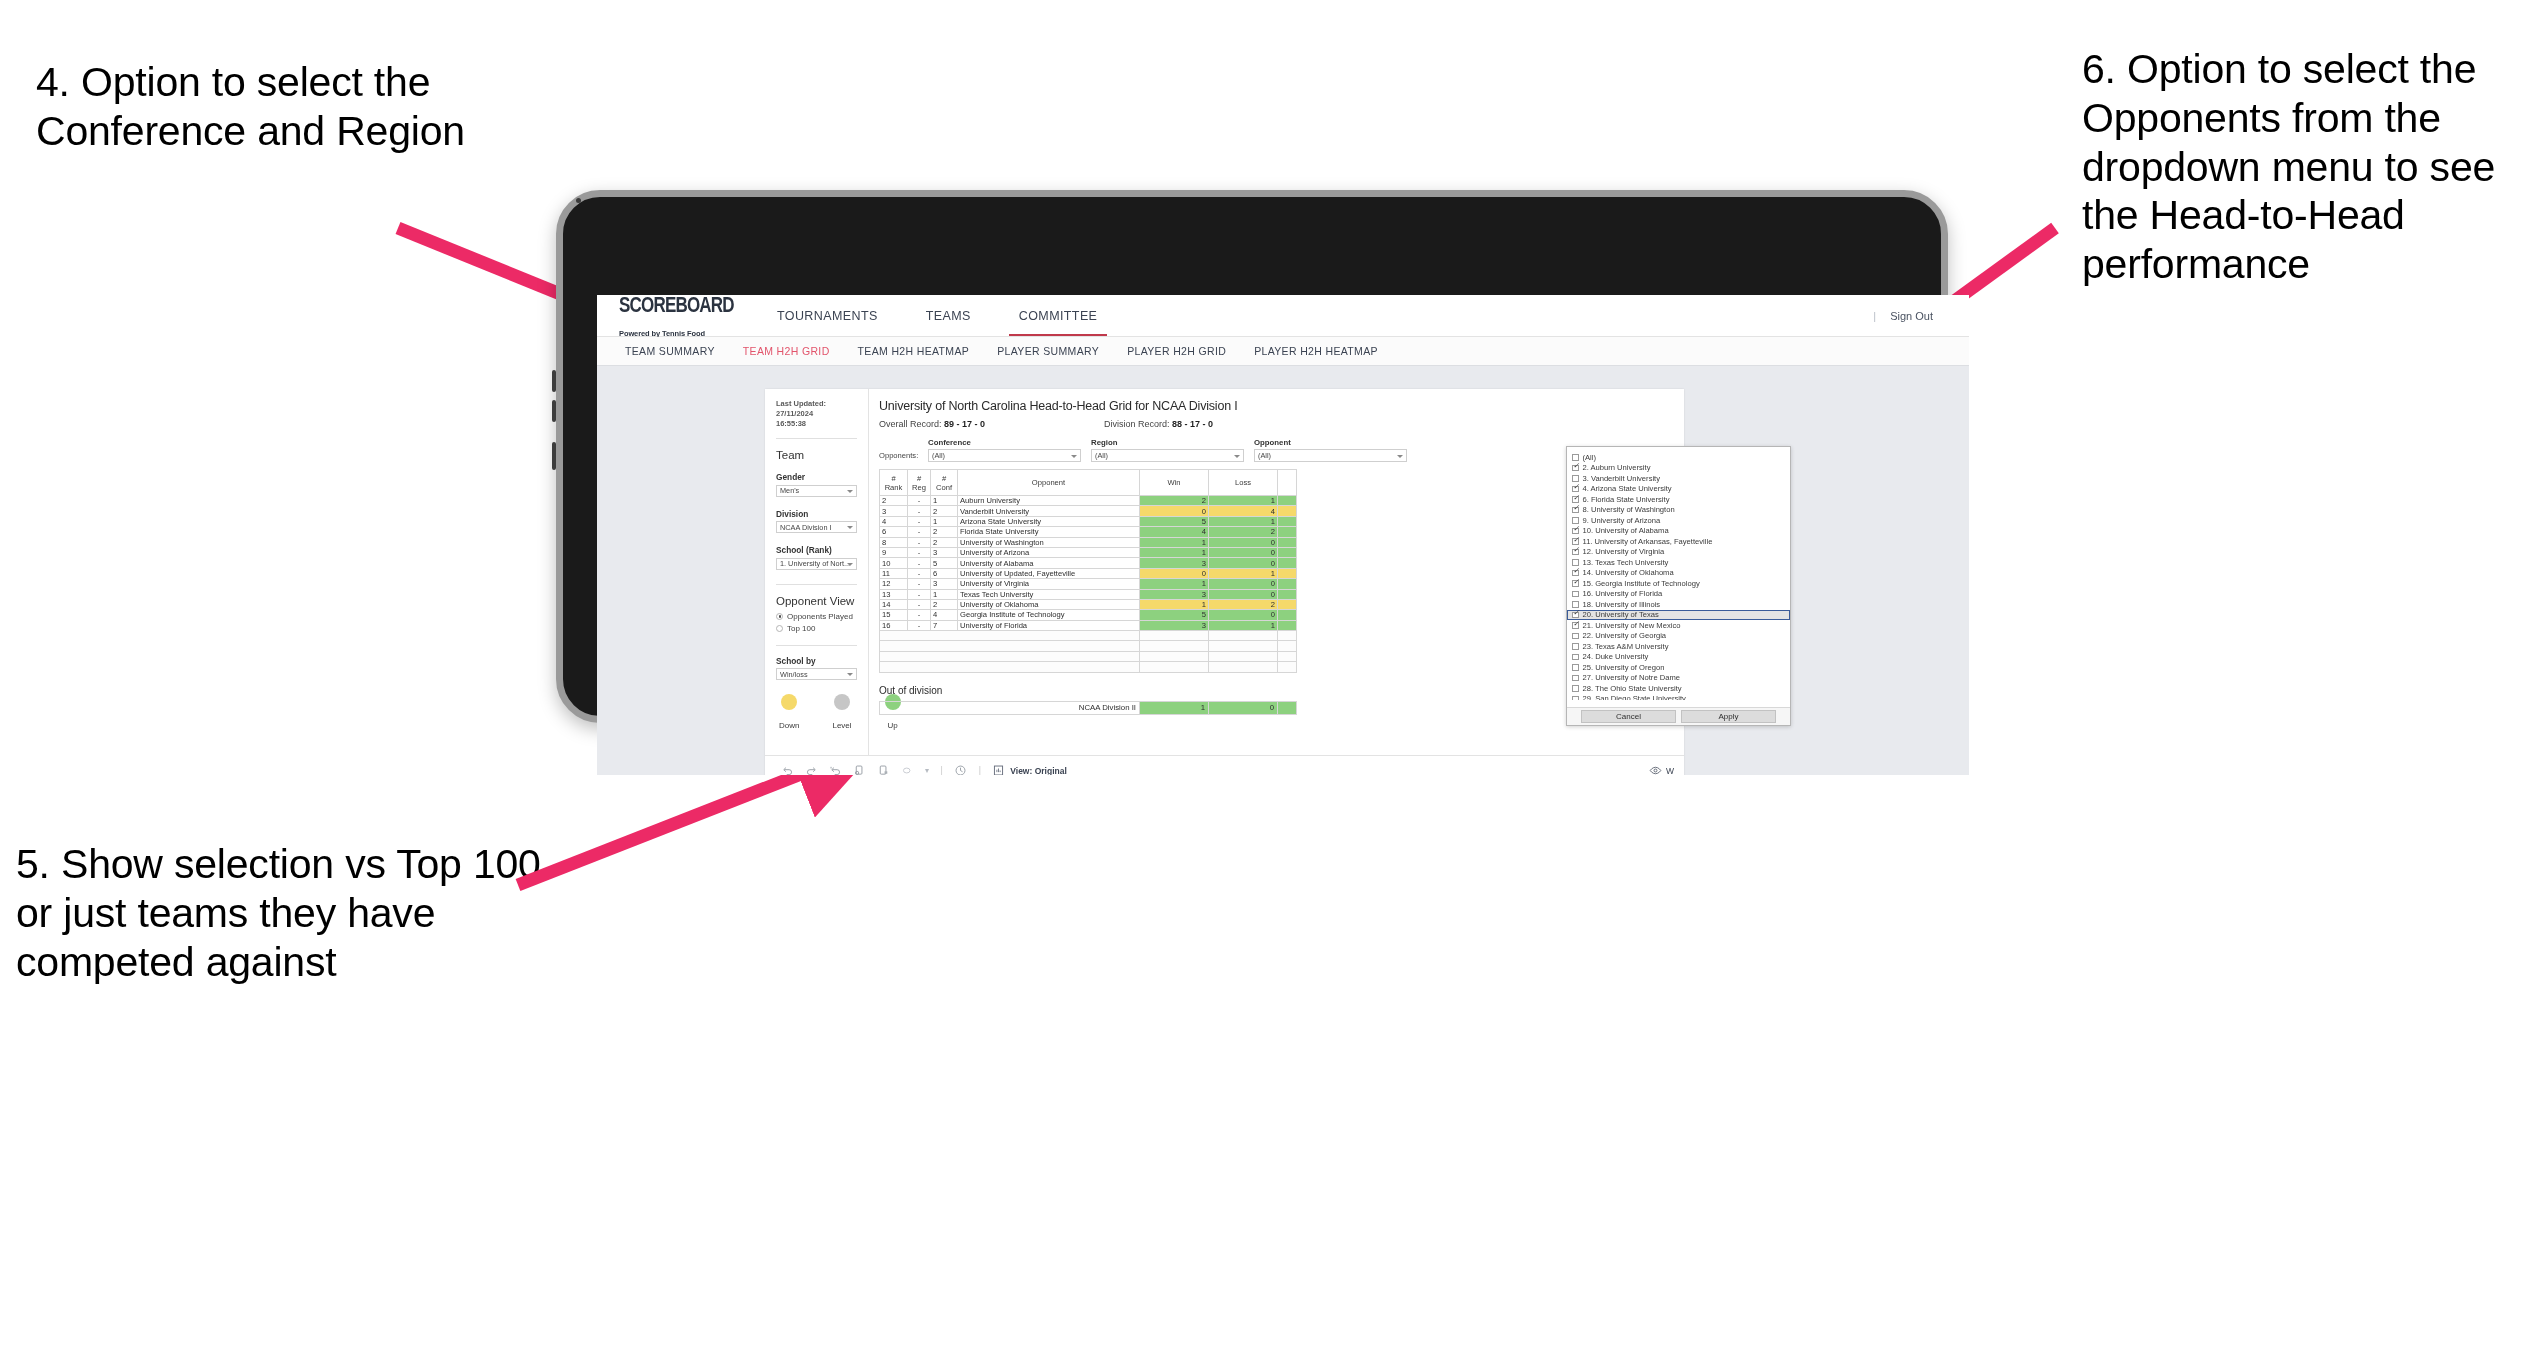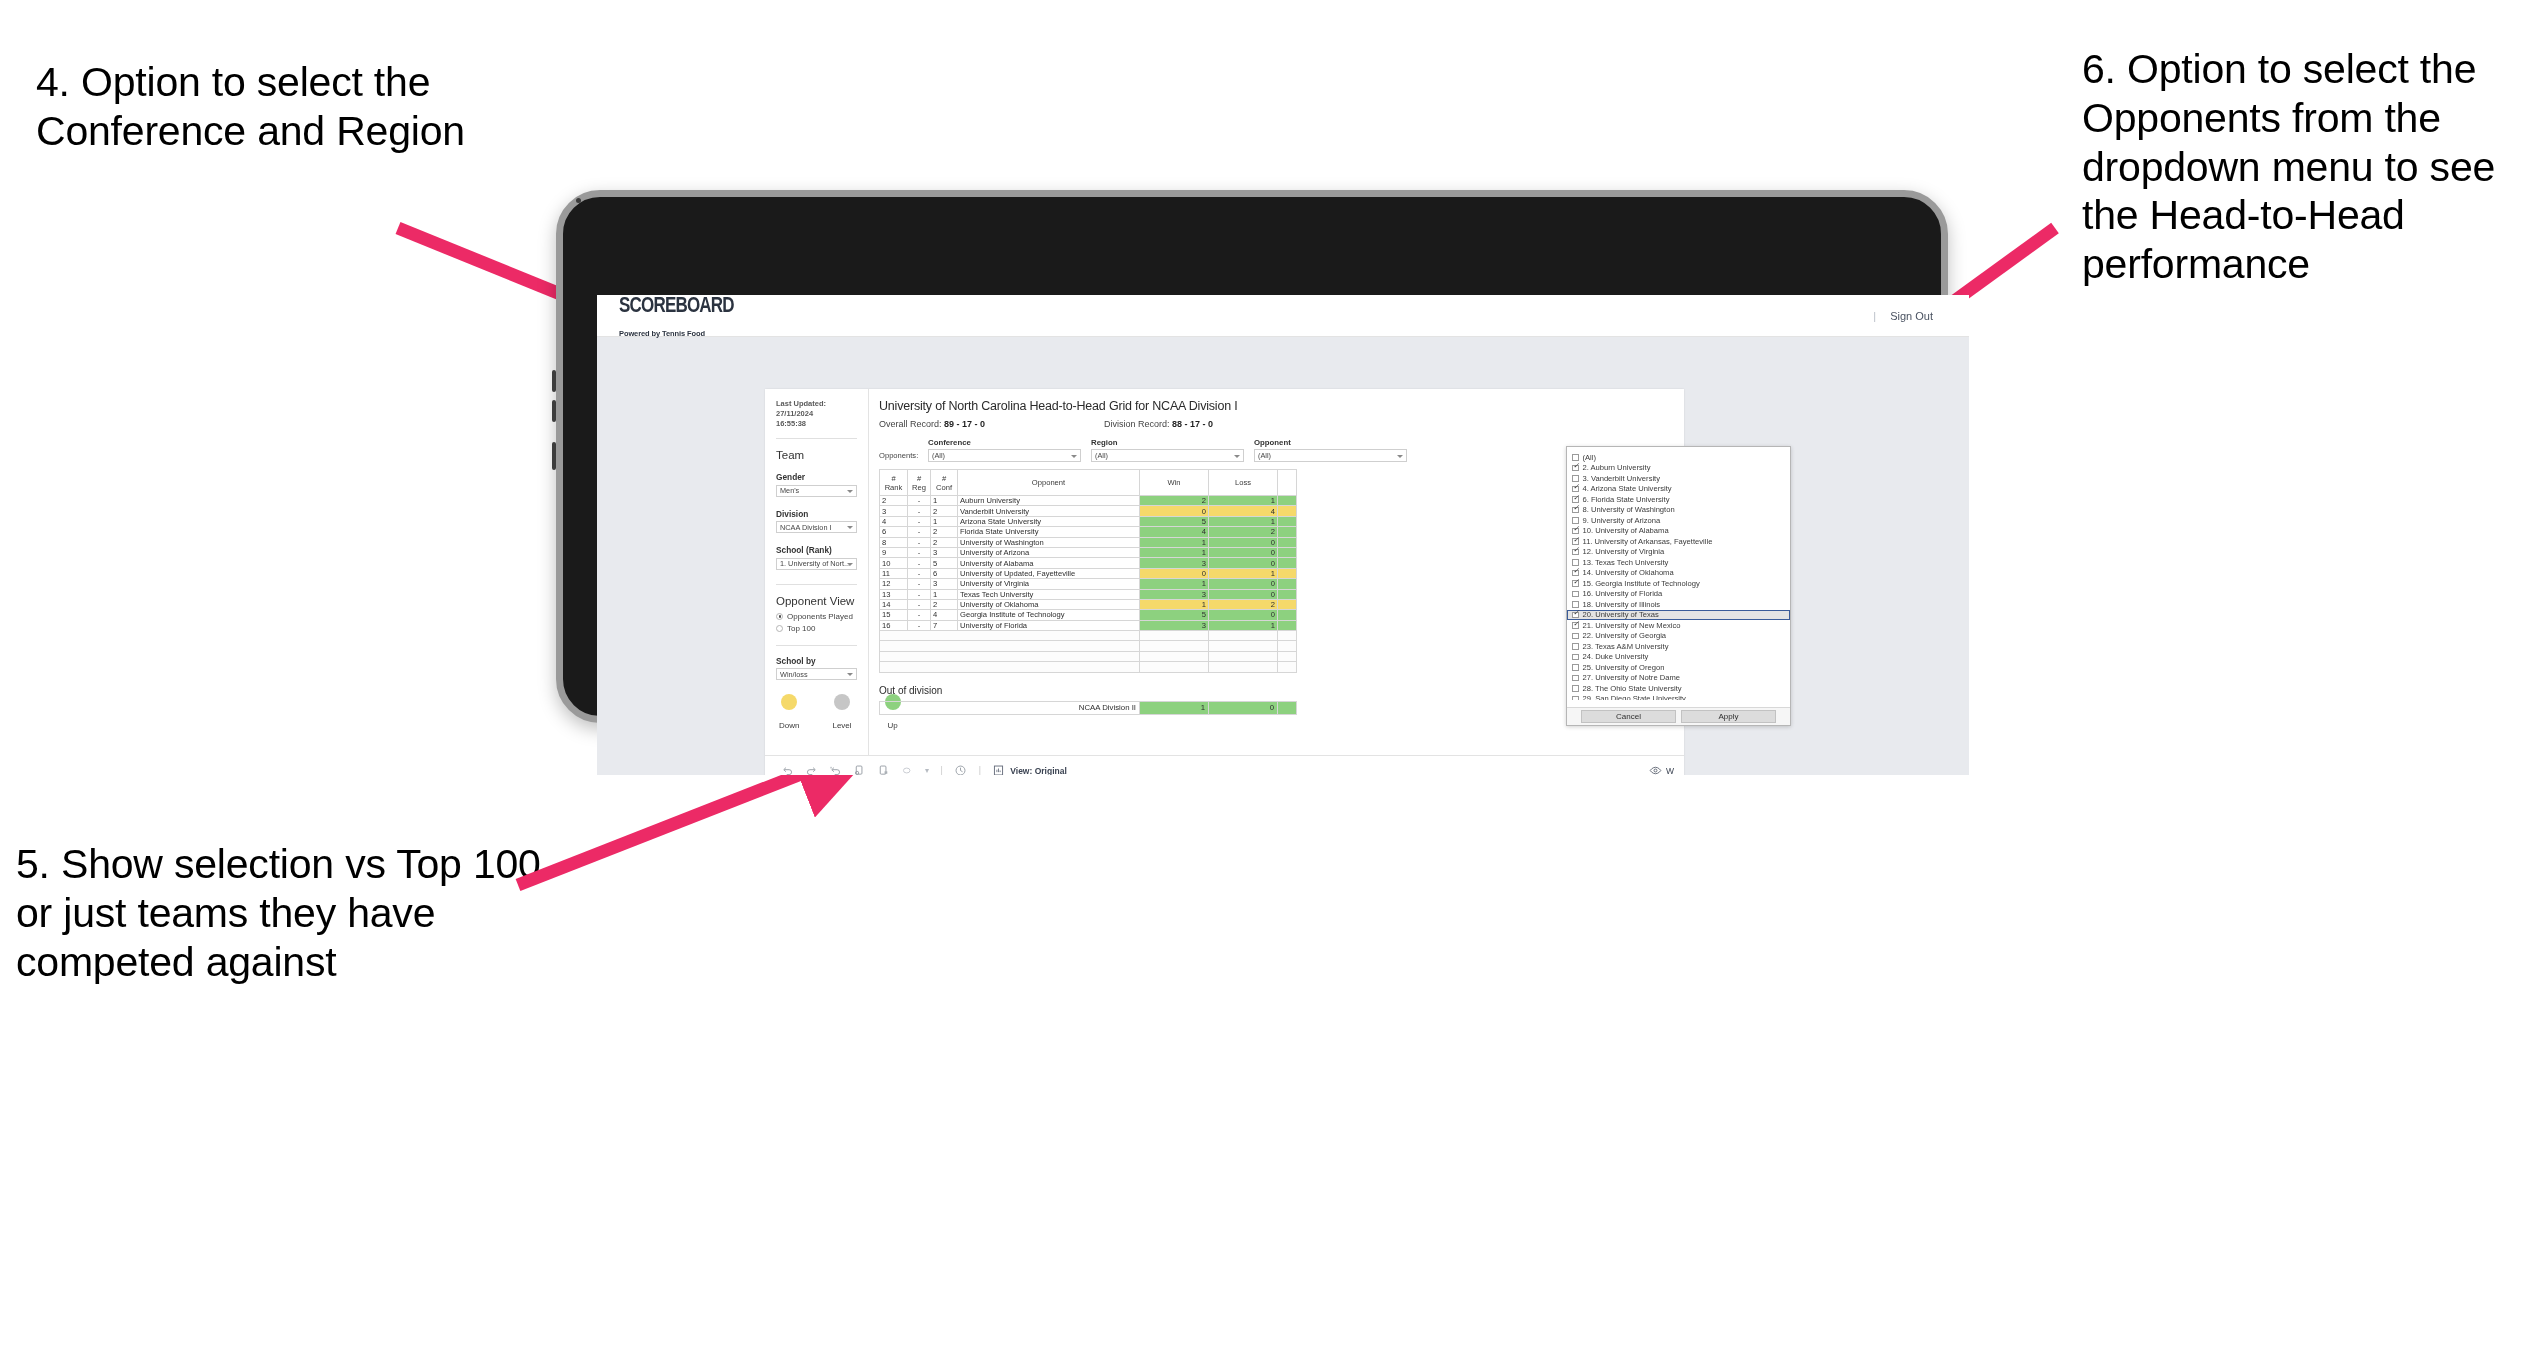--- a/index.html
+++ b/index.html
@@ -235,26 +235,39 @@
 <div class="side-btn" style="top:400px;height:22px"></div>
 <div class="side-btn" style="top:442px;height:28px"></div>
 
 <div id="screen">
 
   <div id="app-header">
     <div id="brand">
       <div id="brand-name">SCOREBOARD</div>
       <div id="brand-sub">Powered by Tennis Food</div>
     </div>
+    <nav class="nav-top">
+      <a href="#">TOURNAMENTS</a>
+      <a href="#">TEAMS</a>
+      <a href="#" class="active">COMMITTEE</a>
+    </nav>
     <div id="signout-wrap">
       <span class="sep">|</span>
       <a href="#" style="color:#4a5261;text-decoration:none">Sign Out</a>
     </div>
   </div>
 
+  <div id="subnav">
+    <a href="#">TEAM SUMMARY</a>
+    <a href="#" class="active">TEAM H2H GRID</a>
+    <a href="#">TEAM H2H HEATMAP</a>
+    <a href="#">PLAYER SUMMARY</a>
+    <a href="#">PLAYER H2H GRID</a>
+    <a href="#">PLAYER H2H HEATMAP</a>
+  </div>
 
   <div id="canvas">
     <div id="viz">
 
       <div id="rail">
         <div class="updated">
           <div>Last Updated: 27/11/2024</div>
           <div>16:55:38</div>
         </div>
         <div class="rail-rule"></div>

